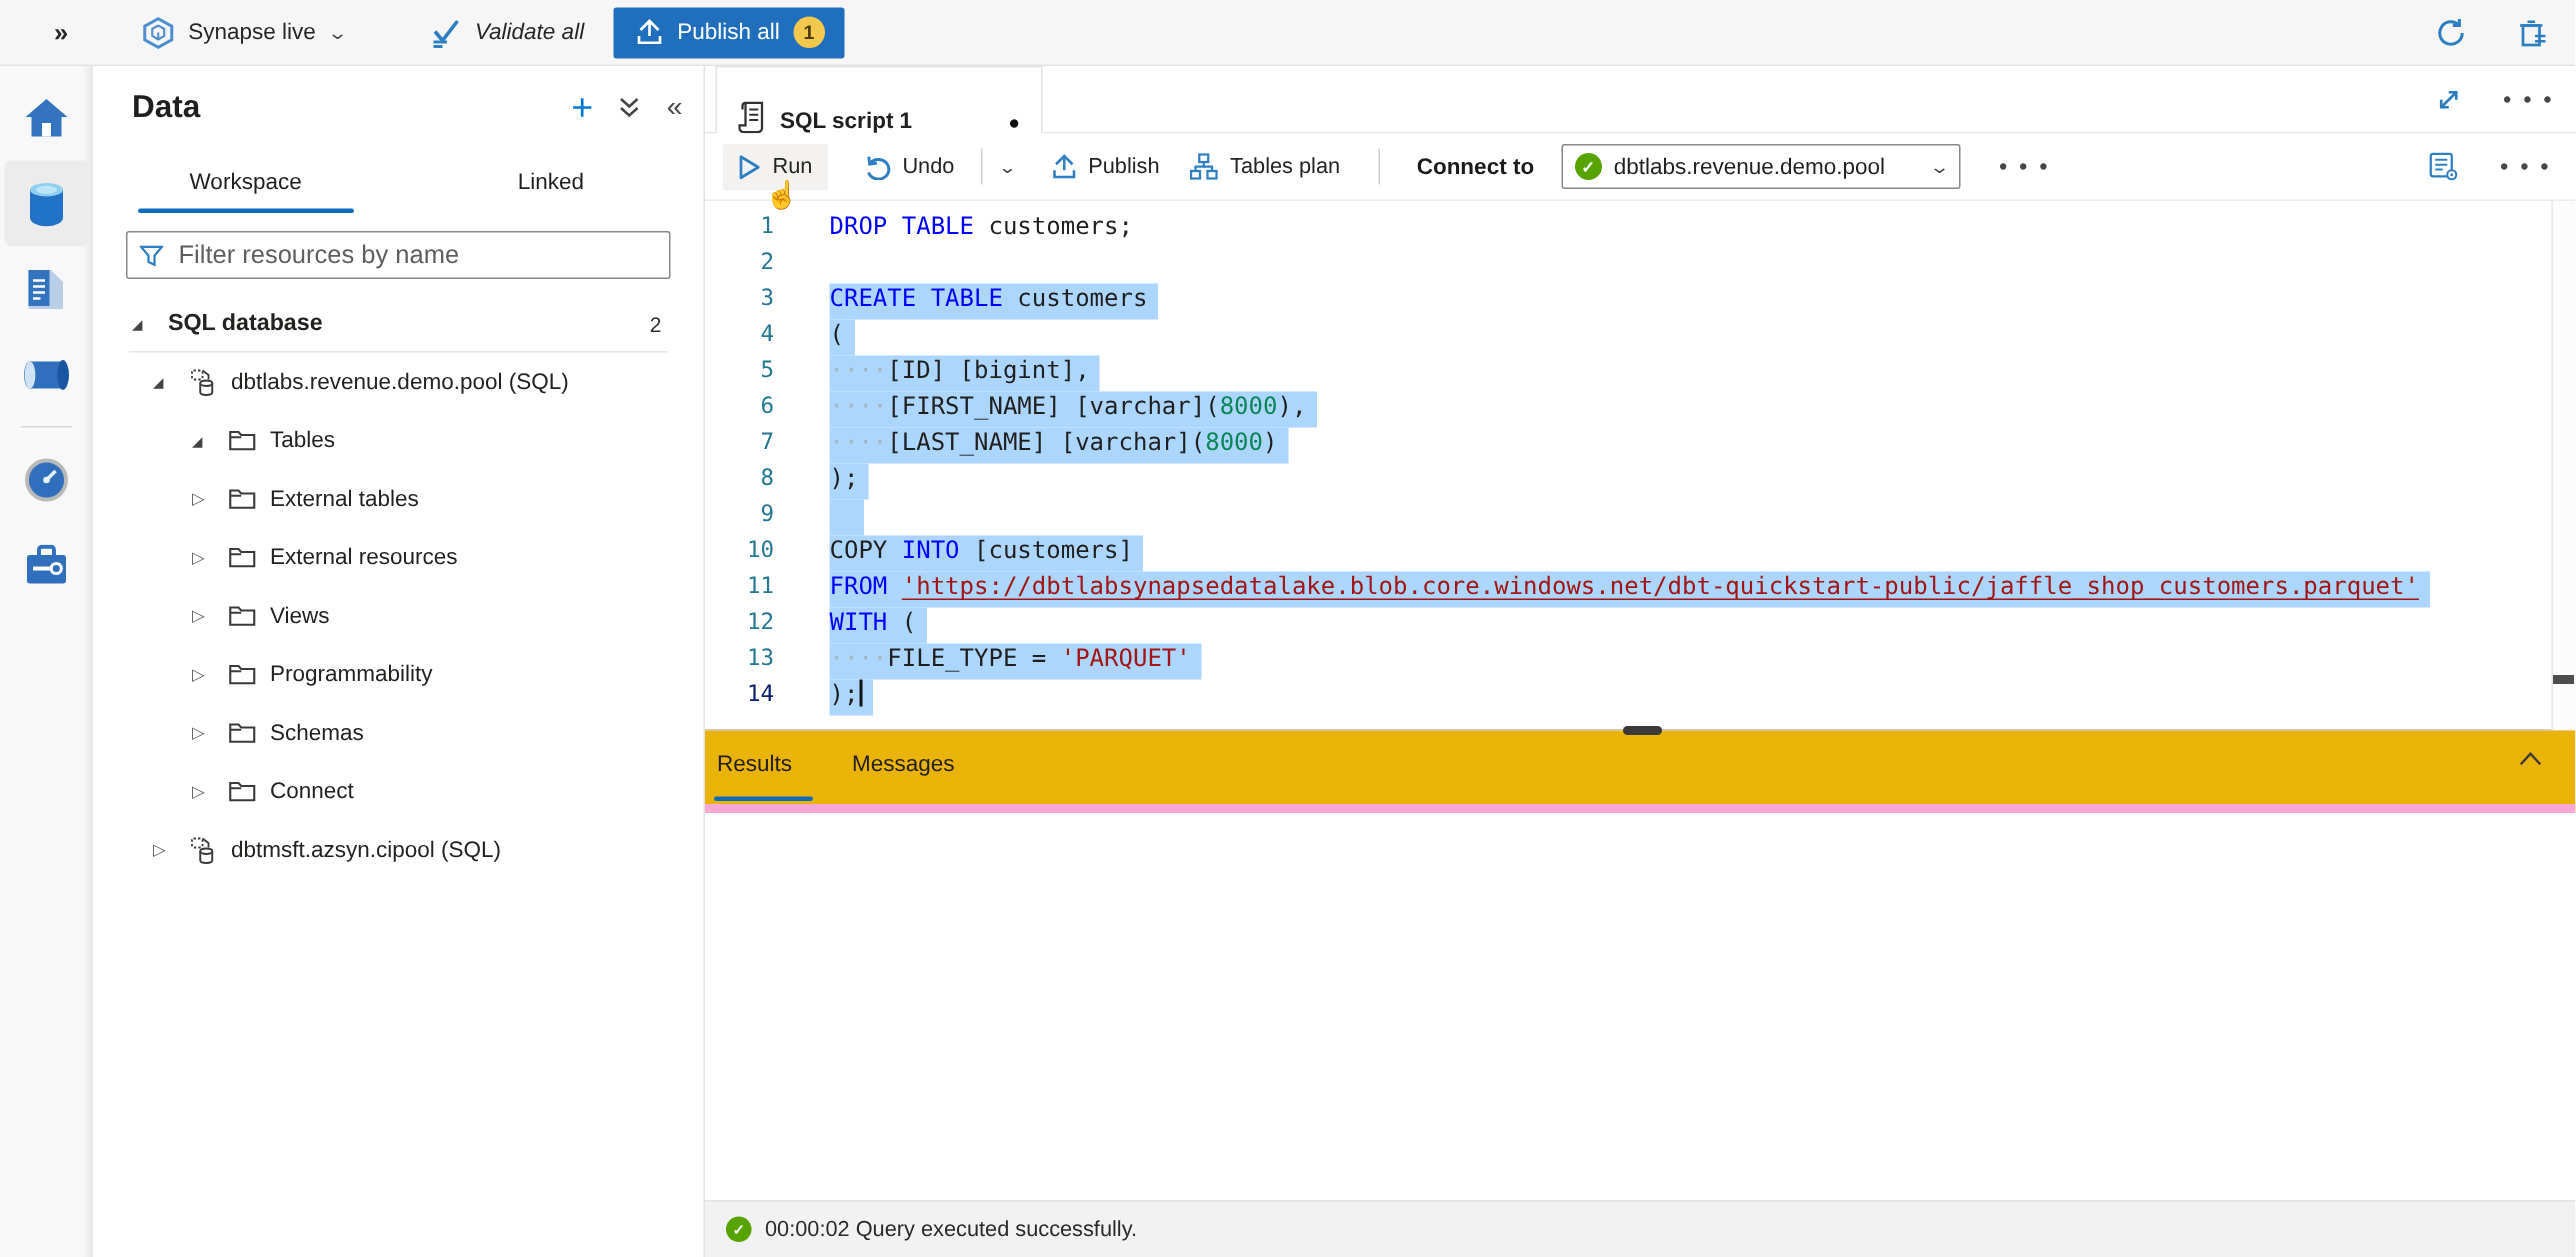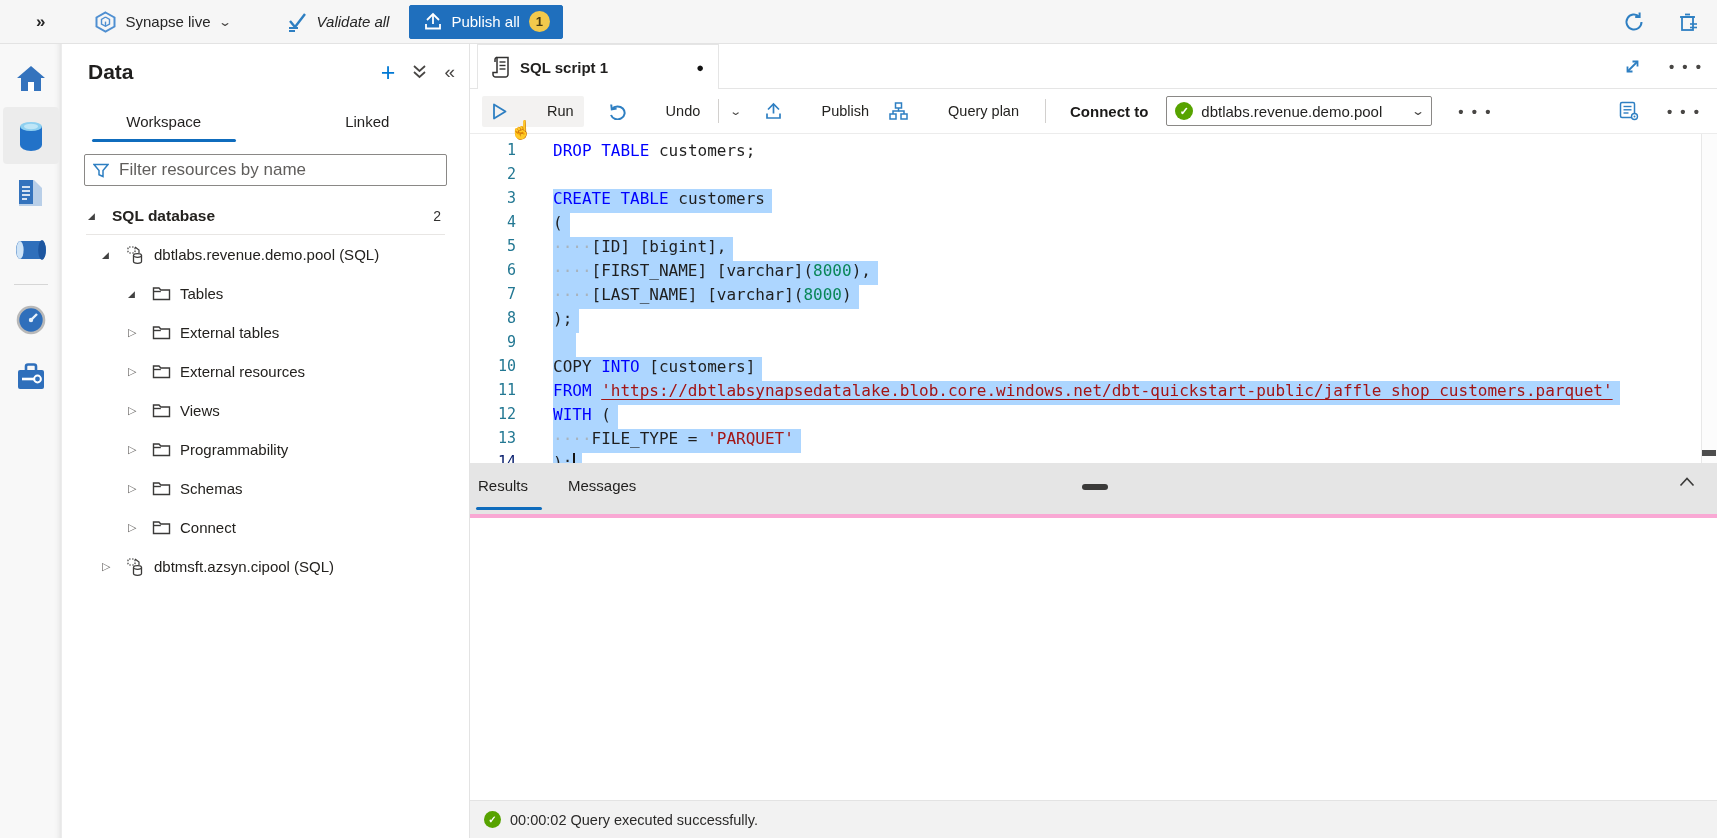--- a/index.html
+++ b/index.html
@@ -75,35 +75,35 @@
   .tree-label{font-size:15px;color:#24221f;white-space:nowrap;}
   .tree-row.lv0 .tree-label{font-weight:600;font-size:15.5px;}
   .tree-count{margin-left:auto;margin-right:28px;font-size:14px;color:#323130;}
   .tree-row.rule::after{content:"";position:absolute;left:24px;right:24px;bottom:0;border-bottom:1px solid #e8e6e4;}
 
   
   .main{position:absolute;left:470px;top:44px;right:0;bottom:0;}
 
   .tabbar{position:absolute;left:0;top:0;right:0;height:45px;background:#fff;border-bottom:1px solid #e5e5e5;box-sizing:border-box;}
   .doc-tab{
-    position:absolute;left:7px;top:0;width:242px;height:45px;background:#fff;
+    position:absolute;left:7px;top:0;width:218px;height:45px;background:#fff;
     border:1px solid #e5e5e5;border-bottom:none;box-sizing:border-box;
-    display:flex;align-items:center;gap:10px;padding:16px 14px;cursor:pointer;
+    display:flex;align-items:flex-end;gap:10px;padding:0 14px;cursor:pointer;
   }
   .doc-tab .lbl{font-size:15px;font-weight:700;color:#201f1e;}
   .dirty-dot{margin-left:auto;font-size:13px;color:#111;}
   .tabbar-right{position:absolute;right:14px;top:0;height:45px;display:flex;align-items:center;gap:26px;}
   .dots{color:#484644;font-size:15px;letter-spacing:2px;font-weight:bold;}
 
   .toolbar{
     position:absolute;left:0;top:45px;right:0;height:45px;background:#fff;
     border-bottom:1px solid #ececec;display:flex;align-items:center;box-sizing:border-box;
   }
   .tbtn{display:flex;align-items:center;gap:8px;background:none;border:none;cursor:pointer;padding:7px 10px;border-radius:2px;}
-  .tbtn .lbl{font-size:14.5px;color:#242321;margin-left:32px;}
+  .tbtn .lbl{font-size:14.5px;color:#242321;}
   .tbtn.hovered{background:#f3f2f1;}
   .tb-sep{width:1px;height:24px;background:#d2d0ce;margin:0 8px;}
   .run-caret{font-size:11px;color:#484644;margin:0 4px;}
   .connect-lbl{font-size:15px;font-weight:600;color:#1b1a19;margin:0 18px 0 16px;}
   .pool-select{
     width:266px;height:30px;border:1px solid #8a8886;border-radius:2px;background:#fff;
     display:flex;align-items:center;gap:8px;padding:0 8px;box-sizing:border-box;cursor:pointer;
   }
   .pool-select .lbl{font-size:15px;color:#201f1e;white-space:nowrap;overflow:hidden;flex:1;}
   .ok-circle{
@@ -128,21 +128,21 @@
   .tok.num{color:#098658;}
   .tok.str{color:#a31515;}
   .tok.u{text-decoration:underline;text-underline-offset:3px;}
   .tok.ws{color:#a8b3bd;}
   .caret{display:inline-block;width:2px;height:18px;background:#141414;vertical-align:-3px;margin-left:1px;}
   .ov-ruler{position:absolute;top:90px;right:0;width:16px;height:353px;background:#fcfcfc;border-left:1px solid #e8e8e8;box-sizing:border-box;}
   .ov-mark{position:absolute;right:1px;top:316px;width:14px;height:6px;background:#4d4d4d;}
 
   
   .split-handle{position:absolute;top:440px;left:612px;width:26px;height:6px;background:#3b3a39;border-radius:3px;z-index:4;}
-  .results-hdr{position:absolute;left:0;top:419px;right:0;height:55px;background:#e5e5e5;border-bottom:4px solid #f9a8d4;box-sizing:border-box;}
+  .results-hdr{position:absolute;left:0;top:443px;right:0;height:55px;background:#eab308;border-bottom:6px solid #f9a8d4;box-sizing:border-box;}
   .r-tab{position:absolute;top:14px;font-size:15px;color:#201f1e;cursor:pointer;}
   .r-tab.t0{left:8px;font-weight:400;}
   .r-tab.t1{left:98px;}
   .r-underline{position:absolute;left:6px;top:44px;width:66px;height:3px;background:#0f6cbd;border-radius:2px;}
   .collapse-chip{position:absolute;right:22px;top:14px;cursor:pointer;}
   .results-body{position:absolute;left:0;top:498px;right:0;height:258px;background:#fff;text-align:center;}
   .empty-illus{position:absolute;left:533px;top:8px;}
   .empty-title{position:absolute;left:0;right:0;top:180px;font-size:18.5px;font-weight:700;color:#2b2a29;}
   .empty-sub{position:absolute;left:0;right:0;top:217px;font-size:15px;color:#323130;}
 
@@ -461,21 +461,21 @@
     <button class="tbtn">
       <span>
         <svg width="19" height="18" viewBox="0 0 19 18">
             <rect x="6.5" y="1" width="6" height="5" fill="none" stroke="#2e7fc2" stroke-width="1.5"></rect>
             <rect x="1" y="12" width="6" height="5" fill="none" stroke="#2e7fc2" stroke-width="1.5"></rect>
             <rect x="12" y="12" width="6" height="5" fill="none" stroke="#2e7fc2" stroke-width="1.5"></rect>
             <polyline points="9.5,6 9.5,9 4,9 4,12" fill="none" stroke="#2e7fc2" stroke-width="1.5"></polyline>
             <polyline points="9.5,9 15,9 15,12" fill="none" stroke="#2e7fc2" stroke-width="1.5"></polyline>
           </svg>
       </span>
-      <span class="lbl">Query plan</span>
+      <span class="lbl">Tables plan</span>
     </button>
 
     <span class="tb-sep" style="margin-left:16px;"></span>
 
     <span class="connect-lbl">Connect to</span>
 
     <div class="pool-select">
       <span class="ok-circle">✓</span>
       <span class="lbl">dbtlabs.revenue.demo.pool</span>
       <span class="chev">⌄</span>

